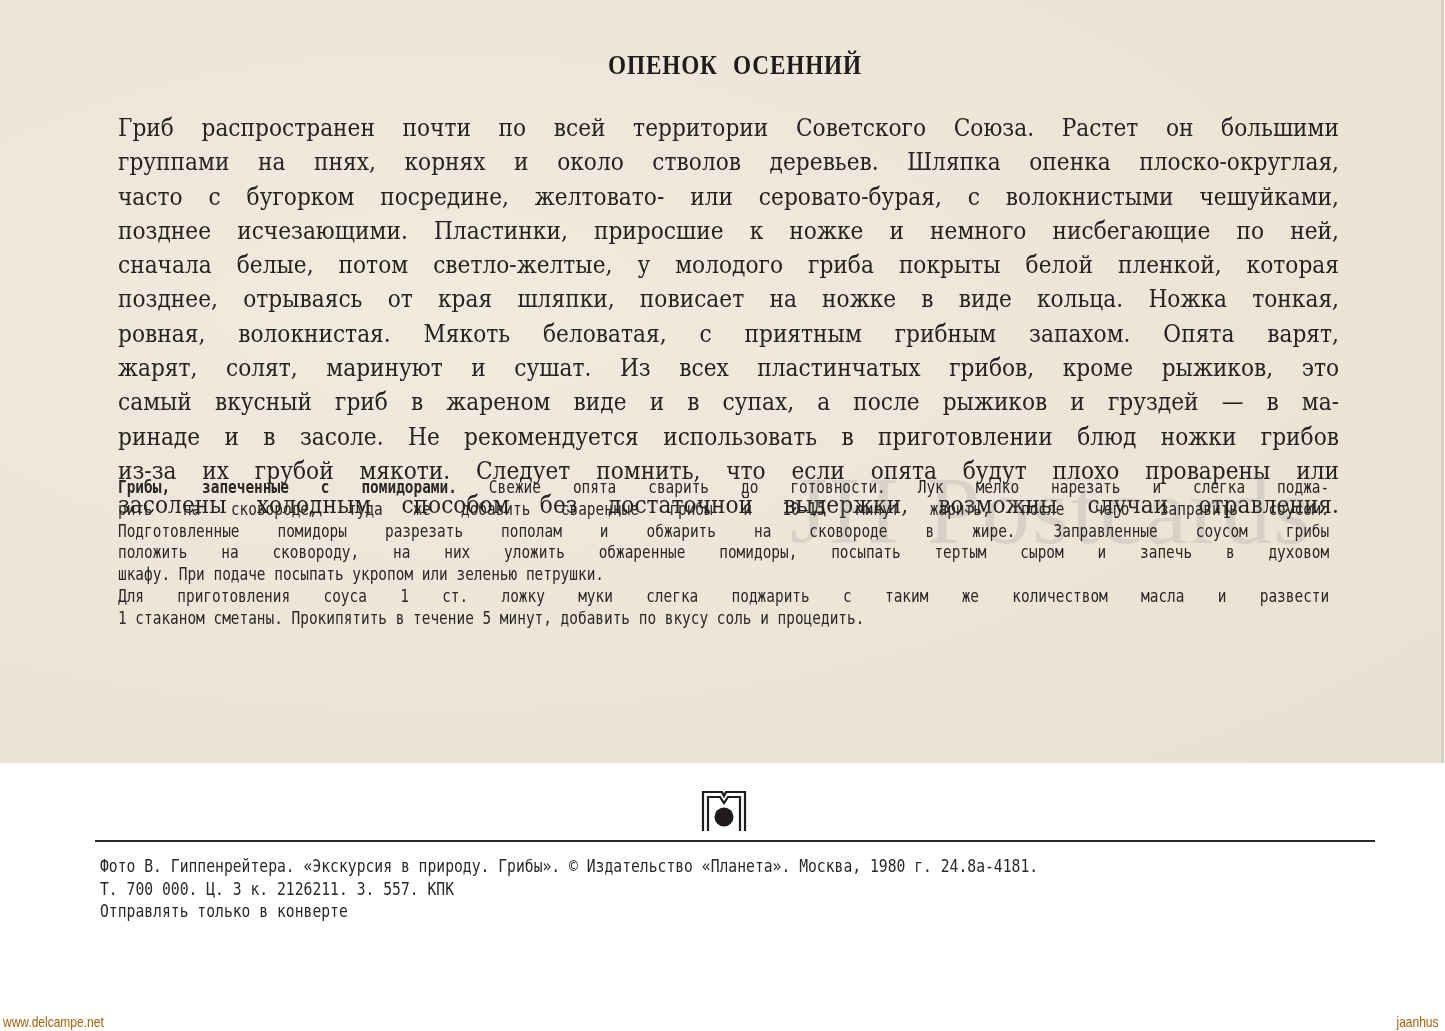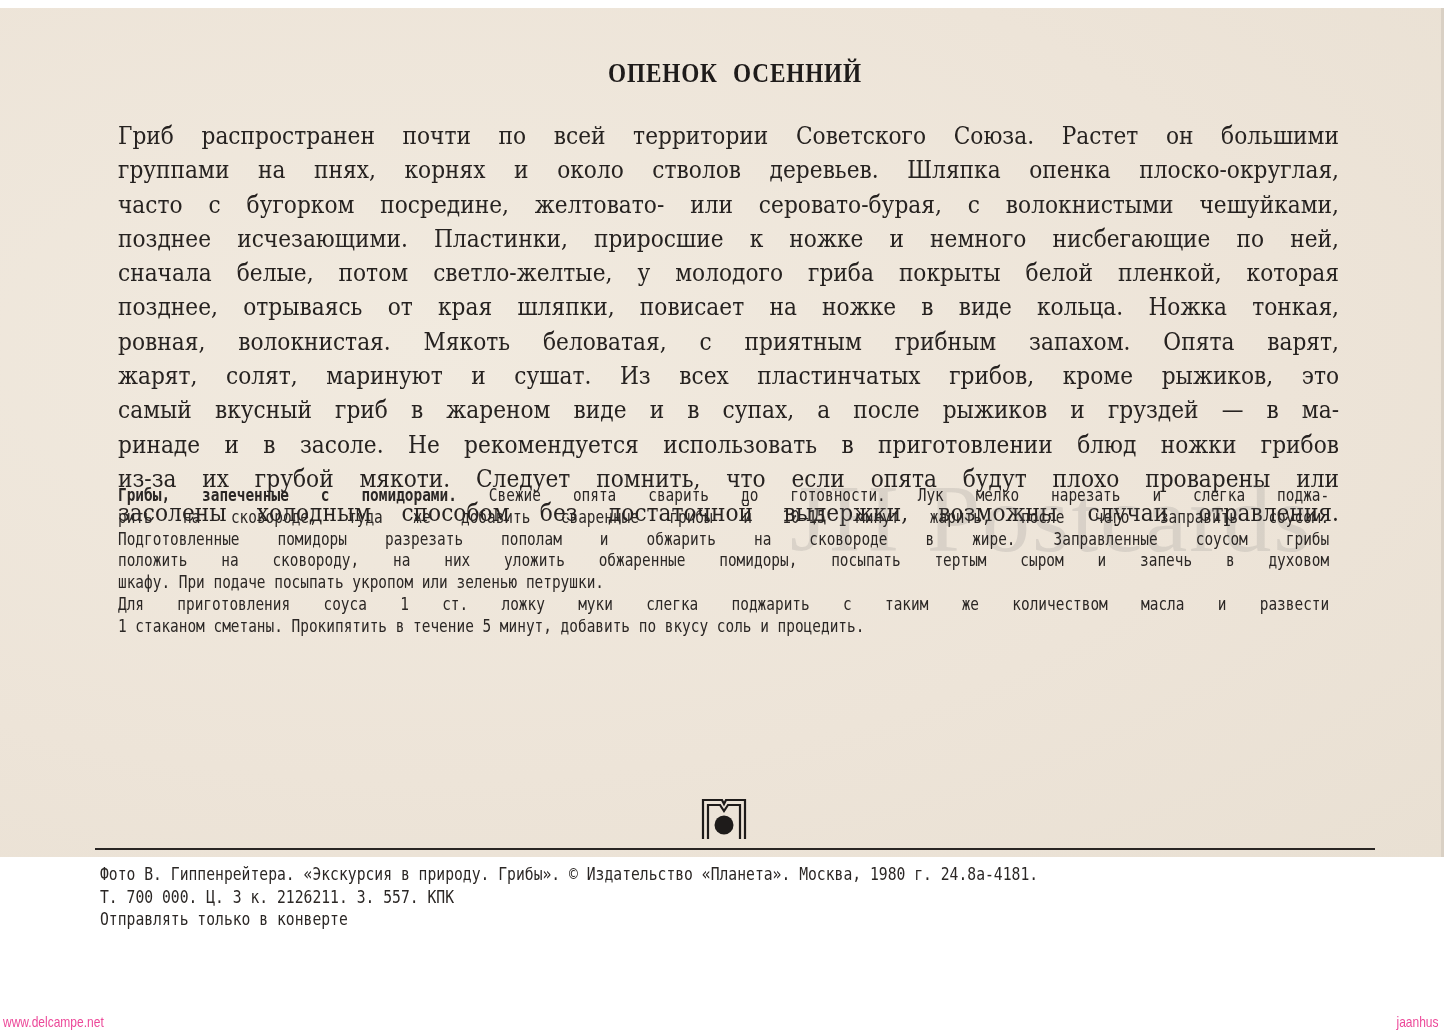--- a/index.html
+++ b/index.html
@@ -3,21 +3,21 @@
 <meta charset="utf-8">
 <style>
   html, body { margin: 0; padding: 0; }
   body {
     width: 1445px; height: 1031px; position: relative; overflow: hidden;
     background: #ffffff;
     font-family: "DejaVu Serif", "Liberation Serif", serif;
     color: #2a2624;
   }
   .card {
-    position: absolute; left: 0; top: 8px; width: 1441px; height: 849px;
+    position: absolute; left: 0; top: 0; width: 1441px; height: 763px;
     background: #efe7dc;
     background-image: radial-gradient(ellipse at 30% 40%, #f1eadf 0%, #ede4d8 60%, #e9e0d3 100%);
     border-right: 3px solid #d9d0c4;
   }
   .title {
     position: absolute; top: 50px; left: 0; width: 1470px; text-align: center;
     font-family: "Liberation Serif", serif; font-weight: bold;
     font-size: 27px; letter-spacing: 1px; word-spacing: 10px; color: #1e1b1a;
     transform: scaleX(0.86); transform-origin: 735px 0;
   }
@@ -46,21 +46,21 @@
   .rule { position: absolute; left: 95px; top: 840px; width: 1280px; height: 2px; background: #2a2624; }
   .imprint {
     position: absolute; left: 100px; top: 855px; width: 1500px;
     font-family: "DejaVu Sans Mono", "Liberation Mono", monospace; font-size: 17.5px; line-height: 22.5px;
     color: #2b2725;
     transform: scaleX(0.84); transform-origin: 0 0;
     white-space: nowrap;
   }
   .site-footer {
     position: absolute; left: 0; top: 1013px; width: 1445px; height: 18px;
-    font-family: "Liberation Sans", sans-serif; font-size: 15px; color: #ec4899;
+    font-family: "Liberation Sans", sans-serif; font-size: 15px; color: #a16207;
   }
   .site-left { position: absolute; left: 3px; top: 0; transform: scaleX(0.8); transform-origin: 0 0; }
   .site-right { position: absolute; right: 6px; top: 0; transform: scaleX(0.8); transform-origin: 100% 0; }
 </style>
 </head>
 <body>
 
 <div class="card">
 
   <div class="title">ОПЕНОК  ОСЕННИЙ</div>

